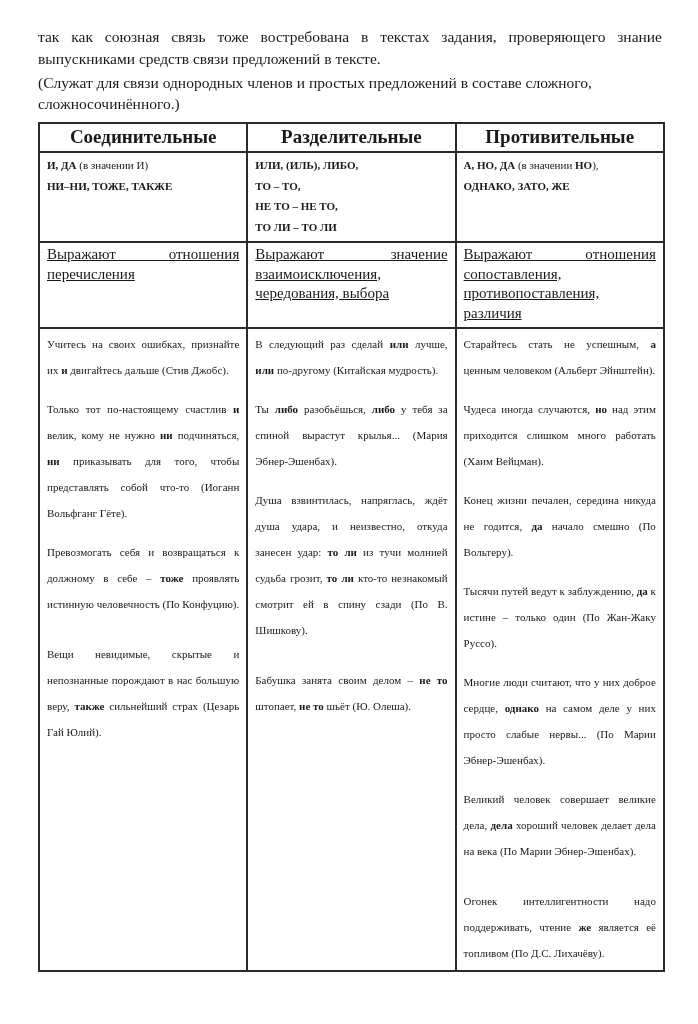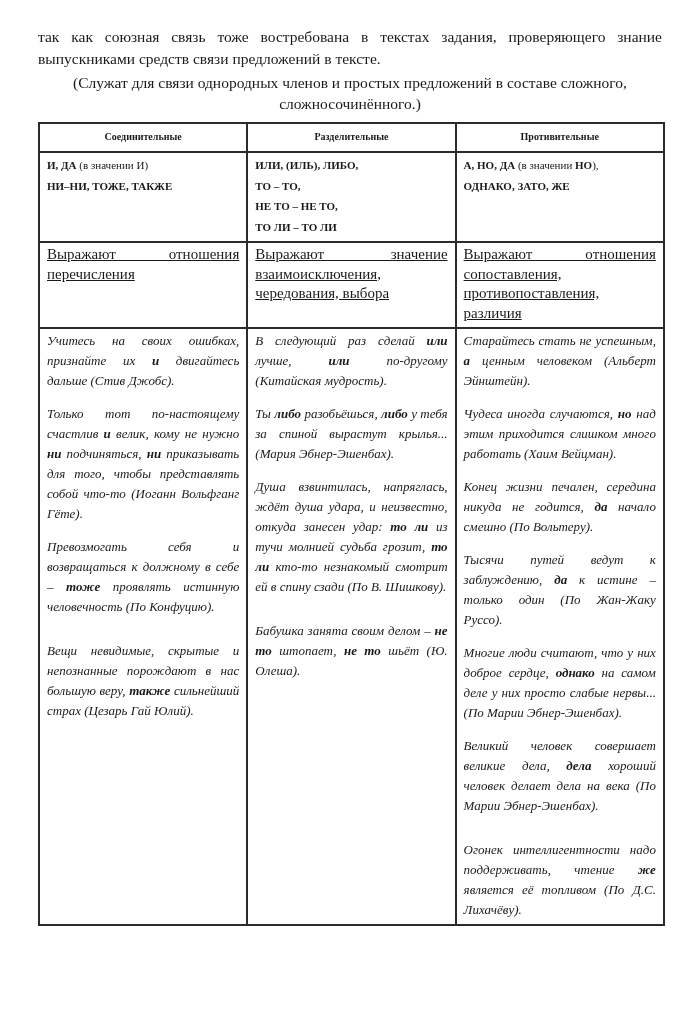--- a/index.html
+++ b/index.html
@@ -30,35 +30,35 @@
     margin: 26px 0 0 0;
     font-size: 16px;
     line-height: 20px;
     font-weight: bold;
     text-align: center;
   }
   .subtitle {
     margin: 2px 0 8px 0;
     font-size: 15.5px;
     line-height: 21px;
-    text-align: center;
+    text-align: left;
   }
   table.grid {
     width: 625px;
     border-collapse: collapse;
     table-layout: fixed;
   }
   table.grid col { width: 208.3px; }
   table.grid th, table.grid td {
     border: 2px solid #2b2b2b;
     vertical-align: top;
     padding: 2px 7px 4px 7px;
   }
   th.col-head {
-    font-size: 10px;
+    font-size: 19px;
     line-height: 21px;
     font-weight: bold;
     text-align: center;
     padding-top: 1px;
     padding-bottom: 2px;
   }
   .conj-cell {
     font-size: 11px;
     line-height: 20.5px;
     padding-bottom: 6px;
@@ -66,24 +66,23 @@
   .conj-line { white-space: normal; }
   .meaning-cell {
     font-size: 15px;
     line-height: 19.5px;
     text-align: justify;
     padding-bottom: 6px;
     border-radius: 29px;
   }
   .meaning-cell .u { text-decoration: underline; }
   .examples-cell {
-    font-size: 13px;
-    line-height: 20px;
+    font-size: 11px;
+    line-height: 26px;
     text-align: justify;
-    font-style: italic;
   }
   .examples-cell p {
     margin: 0 0 13px 0;
   }
   .examples-cell p:last-child { margin-bottom: 0; margin-top: 24px; }
   b { font-weight: bold; }
 </style>
 </head>
 <body>
 

